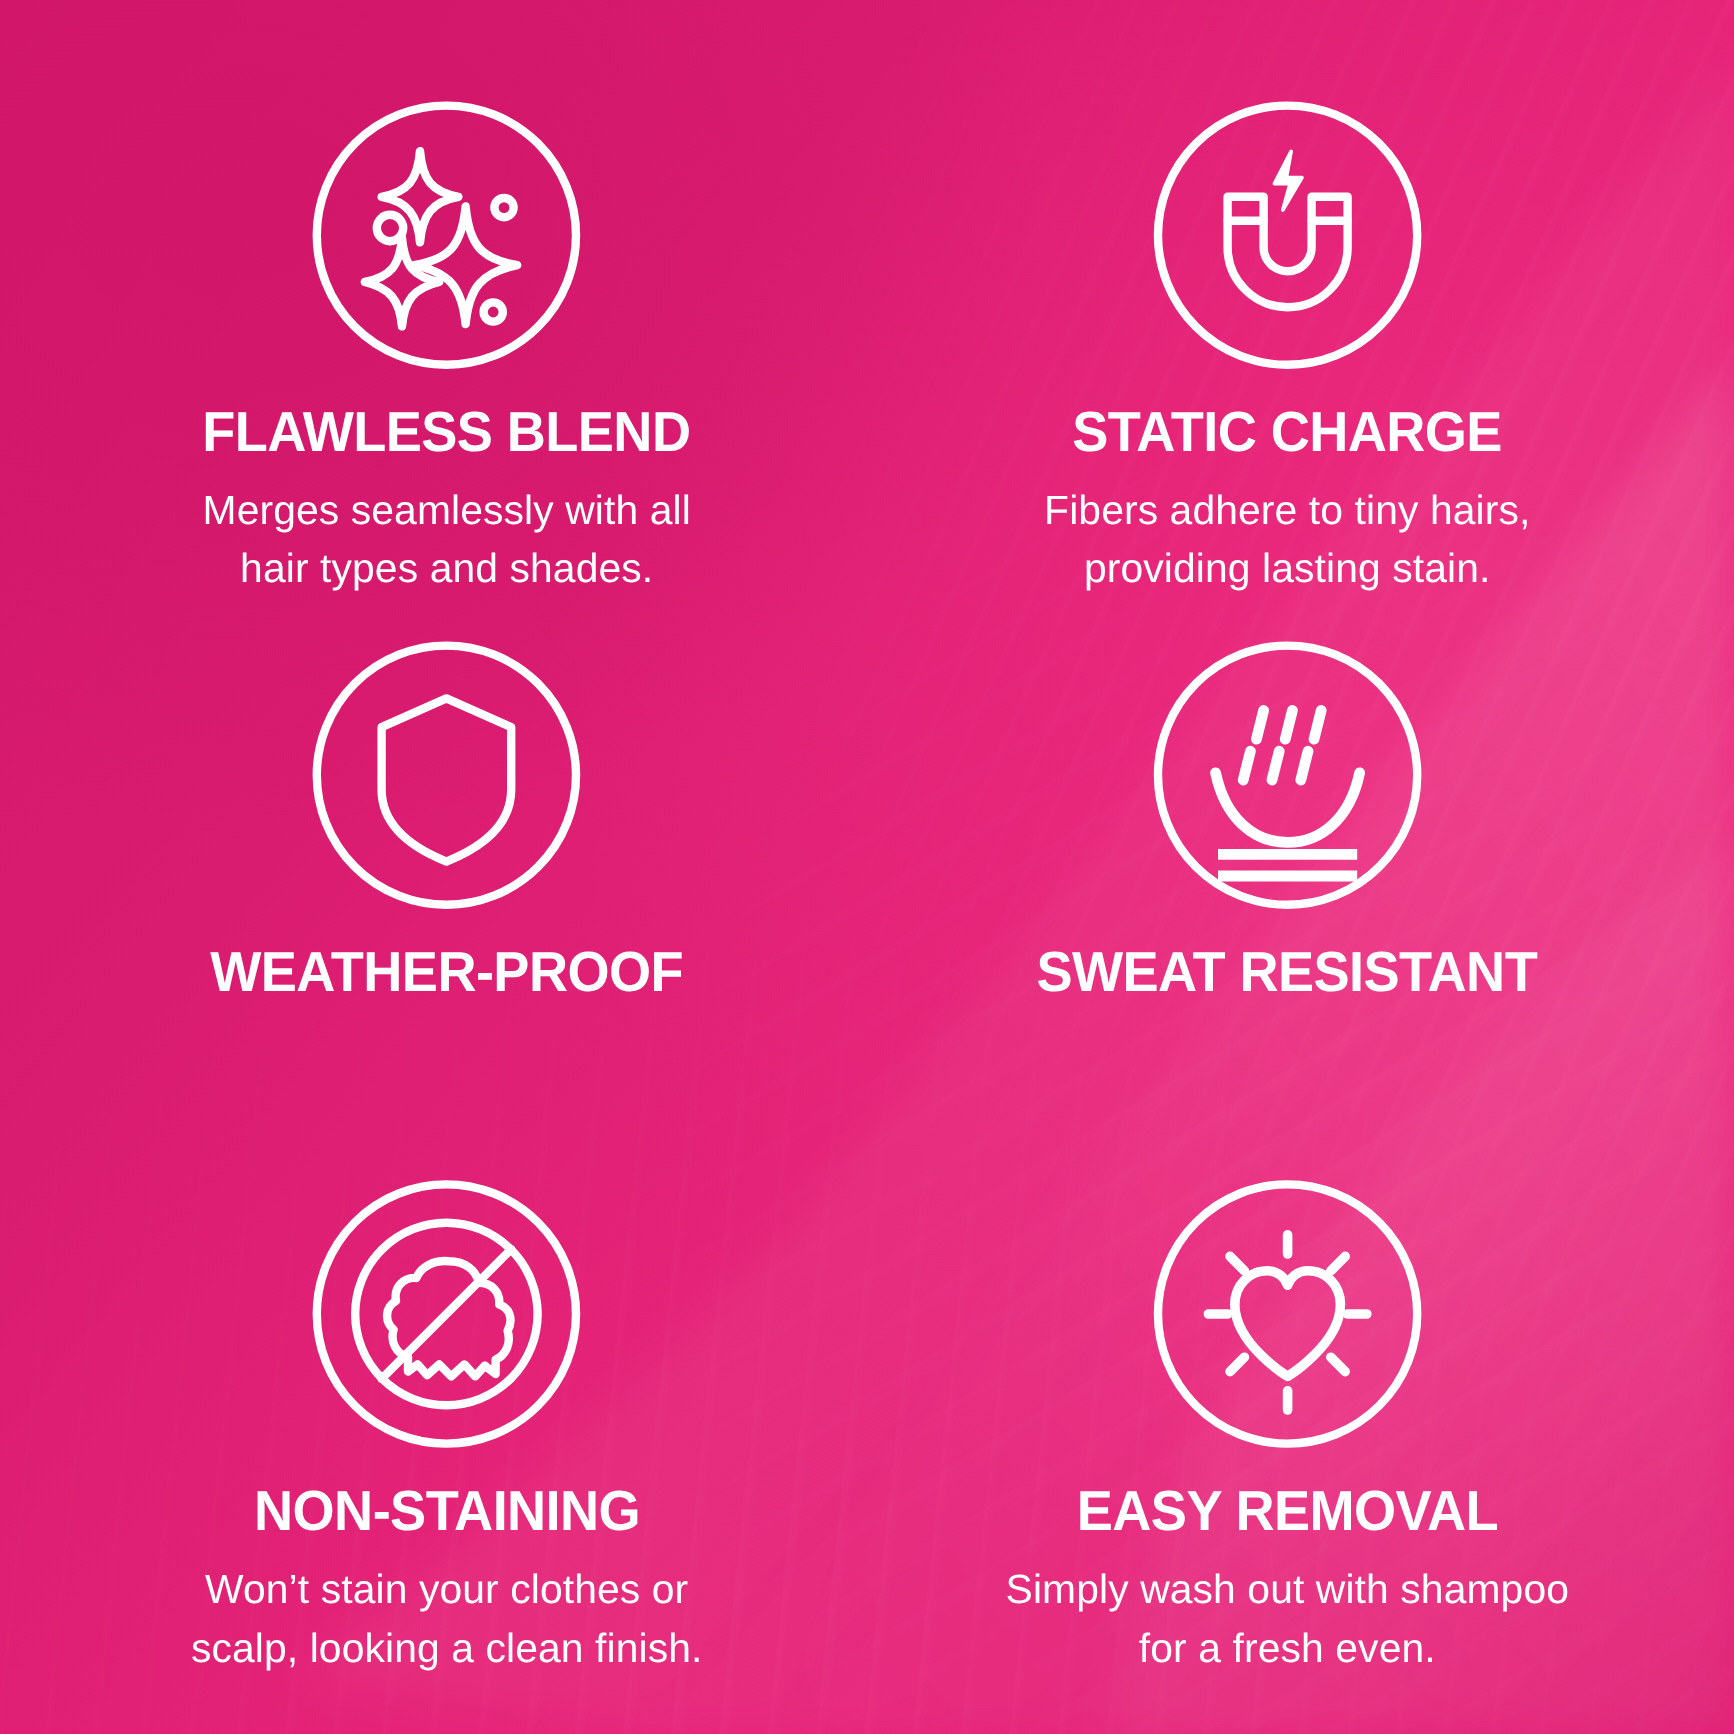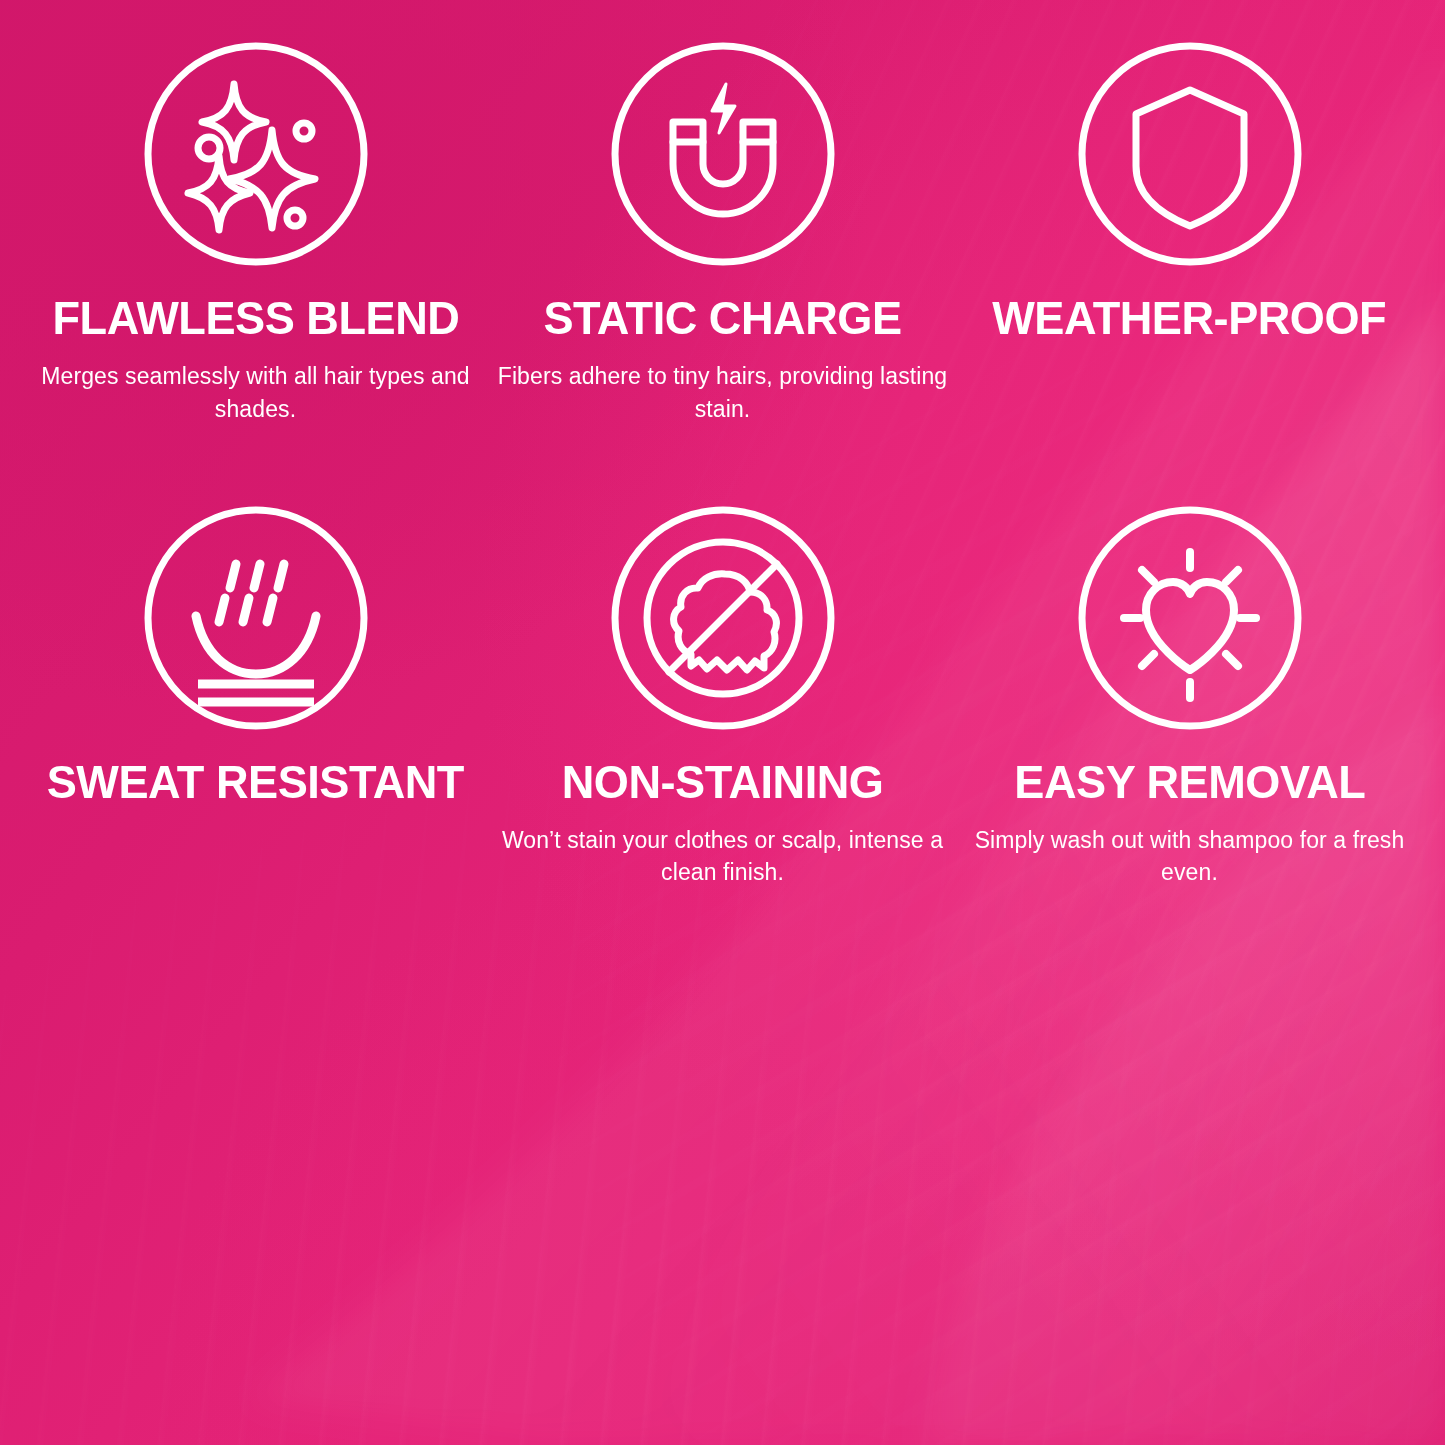--- a/index.html
+++ b/index.html
@@ -69,23 +69,23 @@
     position: absolute;
     inset: 0;
     pointer-events: none;
   }
 
   
   .grid {
     position: absolute;
     inset: 0;
     display: grid;
-    grid-template-columns: 1fr 1fr 1fr;
+    grid-template-columns: 1fr 1fr;
     grid-template-rows: 1fr 1fr 1fr;
-    padding: 24px 22px 30px 22px;
+    padding: 66px 22px 30px 22px;
     box-sizing: border-box;
   }
   .cell {
     display: flex;
     flex-direction: column;
     align-items: center;
     justify-content: flex-start;
     padding-top: 14px;
     box-sizing: border-box;
   }
@@ -103,21 +103,21 @@
     font-weight: 700;
     letter-spacing: -0.5px;
     line-height: 1;
     text-align: center;
     white-space: nowrap;
     transform: scaleX(0.96);
   }
   .feature-desc {
     margin-top: 19px;
     color: #FFFFFF;
-    font-size: 23px;
+    font-size: 34px;
     font-weight: 400;
     line-height: 1.42;
     text-align: center;
     max-width: 470px;
     letter-spacing: 0.1px;
   }
 </style>
 </head>
 <body>
 
@@ -219,21 +219,21 @@
           <path d="M118 72 C132 72 141 80 143 90 C154 90 161 98 160 108
                    C169 111 172 121 167 130 C170 140 166 150 157 154
                    L157 166 L148 159 L140 168 L131 158 L120 168 L110 158
                    L100 167 L92 158 L84 164 L84 152
                    C74 149 69 139 72 129 C64 122 65 110 74 105
                    C72 94 80 85 91 86 C95 76 106 71 118 72 Z" fill="none" stroke="#fff" stroke-width="7" stroke-linejoin="round"></path>
           <line x1="62" y1="170" x2="170" y2="62" stroke="#fff" stroke-width="7" stroke-linecap="round"></line>
         </svg>
       </div>
       <div class="feature-title">NON-STAINING</div>
-      <div class="feature-desc">Won’t stain your clothes or scalp, intense a clean finish.</div>
+      <div class="feature-desc">Won’t stain your clothes or scalp, looking a clean finish.</div>
     </div>
 
     <div class="cell">
       <div class="icon-wrap">
         <svg viewBox="0 0 232 232">
           <circle cx="116" cy="116" r="108" fill="none" stroke="#fff" stroke-width="7"></circle>
           <path d="M116 168 C116 168 72 141 72 108 C72 92 84 80 99 80 C108 80 114 86 116 92
                    C118 86 124 80 133 80 C148 80 160 92 160 108 C160 141 116 168 116 168 Z" fill="none" stroke="#fff" stroke-width="8" stroke-linejoin="round"></path>
           <g stroke="#fff" stroke-width="8" stroke-linecap="round">
             <line x1="116" y1="50" x2="116" y2="66"></line>

